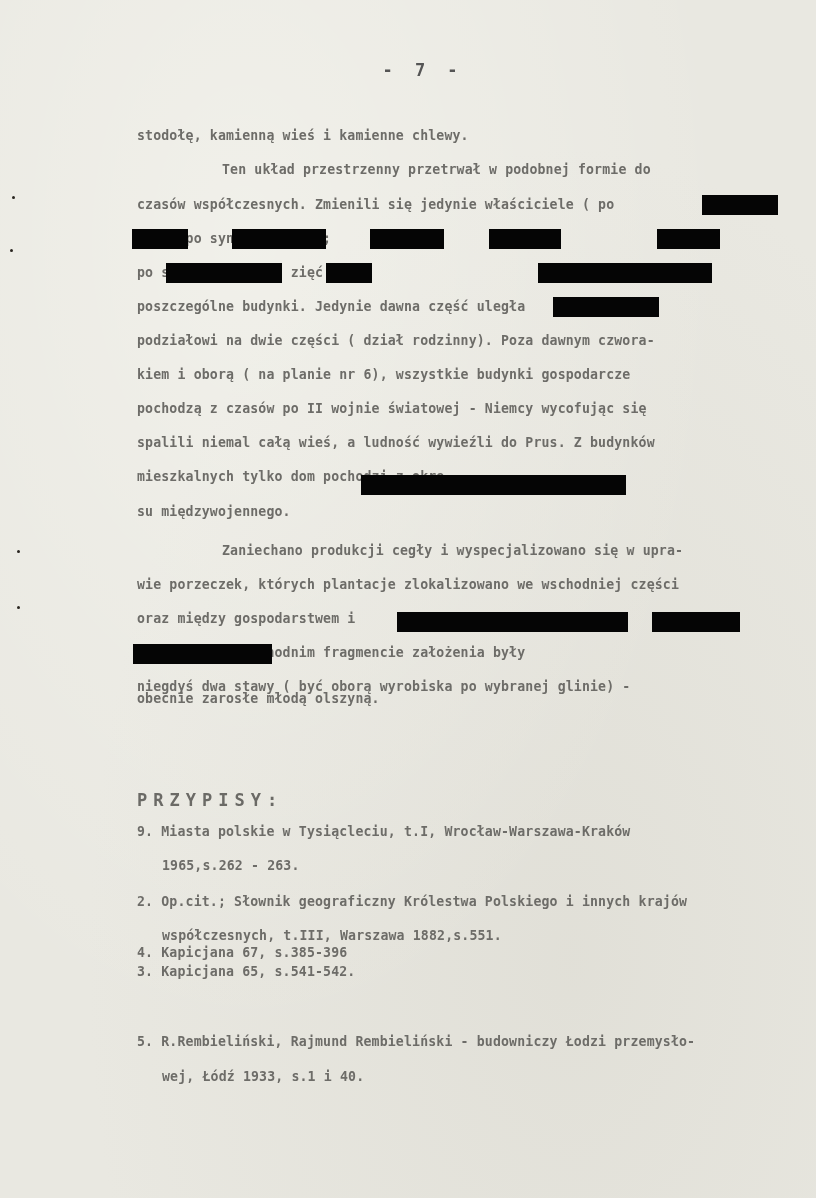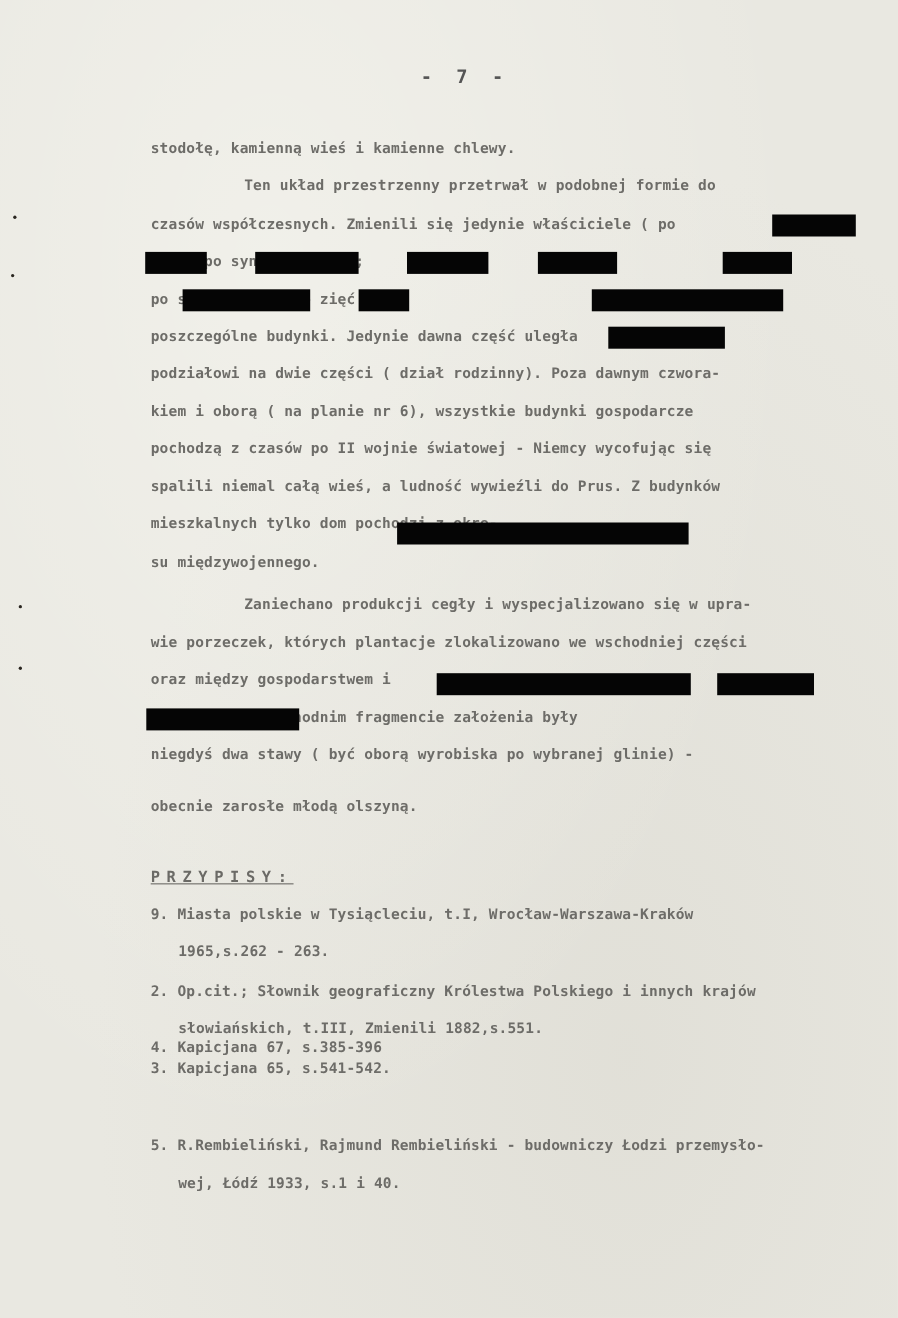--- a/index.html
+++ b/index.html
@@ -21,22 +21,22 @@
     position: absolute; left: 137px; white-space: nowrap;
     font-size: 13.2px; font-weight: bold; letter-spacing: 0.15px;
     color: #6d6c68; line-height: 20px;
   }
   .indent { left: 222px; }
   .fn-indent { left: 162px; }
   .redact {
     position: absolute; background: #050505; height: 20px;
   }
   .heading {
-    position: absolute; left: 137px; top: 790px; font-size: 14px; font-weight: bold;
-    letter-spacing: 6px; color: #6b6a66; text-decoration: underline;
+    position: absolute; left: 137px; top: 790px; font-size: 17px; font-weight: bold;
+    letter-spacing: 6px; color: #6b6a66;
   }
   .dot { position: absolute; width: 3px; height: 3px; border-radius: 50%; background: #2a2620; }
 </style>
 </head>
 <body>
 
 <div class="page-num">- 7 -</div>
 
 <div class="dot" style="left:12px;top:196px"></div>
 <div class="dot" style="left:10px;top:249px"></div>
@@ -54,21 +54,21 @@
   <div class="line" style="top:365px">kiem i oborą ( na planie nr 6), wszystkie budynki gospodarcze</div>
   <div class="line" style="top:399px">pochodzą z czasów po II wojnie światowej - Niemcy wycofując się</div>
   <div class="line" style="top:433px">spalili niemal całą wieś, a ludność wywieźli do Prus. Z budynków</div>
   <div class="line" style="top:467px">mieszkalnych tylko dom                                                        pochodzi z okre-</div>
   <div class="line" style="top:502px">su międzywojennego.</div>
   <div class="line indent" style="top:541px">Zaniechano produkcji cegły i wyspecjalizowano się w upra-</div>
   <div class="line" style="top:575px">wie porzeczek, których plantacje zlokalizowano we wschodniej części</div>
   <div class="line" style="top:609px">oraz między gospodarstwem                                                  i</div>
   <div class="line" style="top:643px">                              . W północno-wschodnim fragmencie założenia były</div>
   <div class="line" style="top:677px">niegdyś dwa stawy ( być oborą wyrobiska po wybranej glinie) -</div>
-  <div class="line" style="top:724px">obecnie zarosłe młodą olszyną.</div>
+  <div class="line" style="top:689px">obecnie zarosłe młodą olszyną.</div>
 </div>
 
 <div class="redact" style="left:702px;top:195px;width:76px;"></div>
 <div class="redact" style="left:132px;top:229px;width:56px;"></div>
 <div class="redact" style="left:232px;top:229px;width:94px;"></div>
 <div class="redact" style="left:370px;top:229px;width:74px;"></div>
 <div class="redact" style="left:489px;top:229px;width:72px;"></div>
 <div class="redact" style="left:657px;top:229px;width:63px;"></div>
 <div class="redact" style="left:166px;top:263px;width:116px;"></div>
 <div class="redact" style="left:326px;top:263px;width:46px;"></div>
@@ -78,18 +78,18 @@
 <div class="redact" style="left:397px;top:612px;width:231px;"></div>
 <div class="redact" style="left:652px;top:612px;width:88px;"></div>
 <div class="redact" style="left:133px;top:644px;width:139px;"></div>
 
 <div class="heading">PRZYPISY:</div>
 
 <div>
   <div class="line" style="top:822px">9. Miasta polskie w Tysiącleciu, t.I, Wrocław-Warszawa-Kraków</div>
   <div class="line fn-indent" style="top:856px">1965,s.262 - 263.</div>
   <div class="line" style="top:892px">2. Op.cit.; Słownik geograficzny Królestwa Polskiego i innych krajów</div>
-  <div class="line fn-indent" style="top:926px">słowiańskich, t.III, Zmienili 1882,s.551.</div>
+  <div class="line fn-indent" style="top:926px">współczesnych, t.III, Warszawa 1882,s.551.</div>
   <div class="line" style="top:962px">3. Kapicjana 65, s.541-542.</div>
   <div class="line" style="top:943px">4. Kapicjana 67, s.385-396</div>
   <div class="line" style="top:1032px">5. R.Rembieliński, Rajmund Rembieliński - budowniczy Łodzi przemysło-</div>
   <div class="line fn-indent" style="top:1067px">wej, Łódź 1933, s.1 i 40.</div>
 </div>
 
 </body></html>

